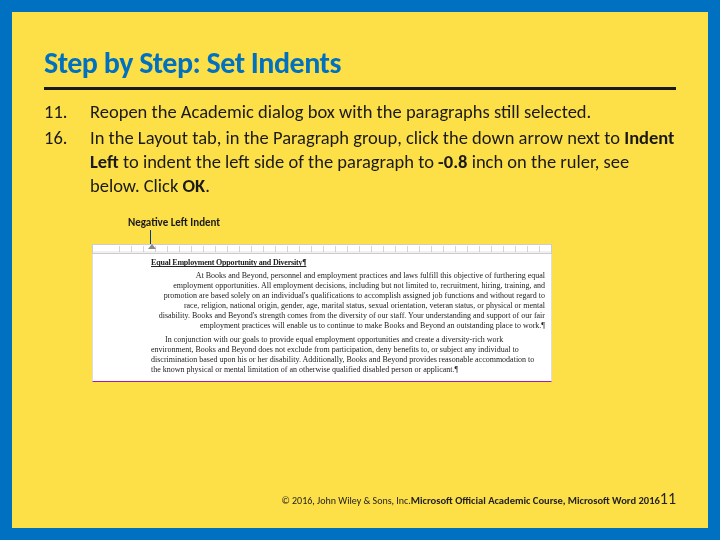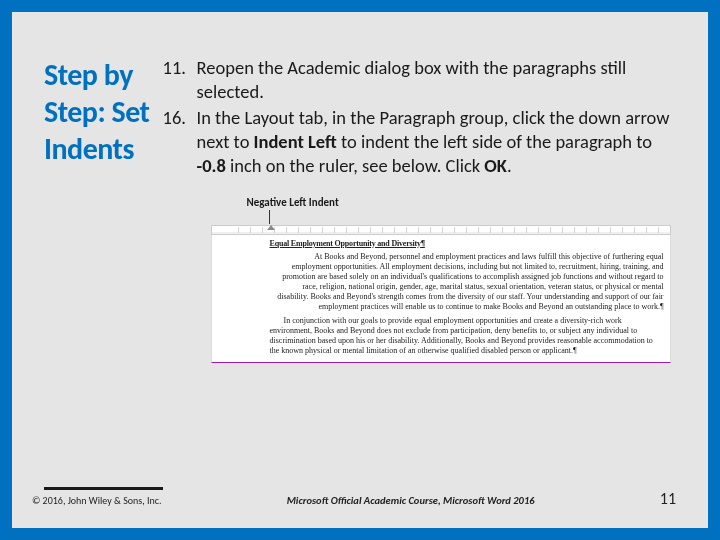--- a/index.html
+++ b/index.html
@@ -6,24 +6,24 @@
   body {
     width: 720px;
     height: 540px;
     background: #0070c0;
     font-family: "Segoe UI", Calibri, Arial, sans-serif;
     position: relative;
   }
   .slide {
     position: absolute;
     top: 12px; left: 12px; right: 12px; bottom: 12px;
-    background: #e5e5e5;
-    padding: 44px 32px 28px 32px;
+    background: #fde047;
+    padding: 32px 32px 28px 32px;
     display: flex;
-    flex-direction: row;
+    flex-direction: column;
   }
   .title {
     color: #0070c0;
     font-size: 30px;
     font-weight: 700;
     letter-spacing: -0.5px;
     padding-bottom: 6px;
     border-bottom: 3px solid #1a1a1a;
     margin-bottom: 10px;
   }
@@ -32,20 +32,21 @@
     color: #1a1a1a;
     line-height: 1.3;
   }
   ol.steps {
     list-style: none;
     padding-left: 0;
   }
   ol.steps li {
     display: flex;
     margin-bottom: 2px;
+    gap: 12px;
   }
   ol.steps li .num {
     min-width: 34px;
   }
   ol.steps li .txt { flex: 1; }
   .bold { font-weight: 700; }
   .figure {
     margin: 18px 0 0 48px;
     width: 460px;
     font-size: 8px;
@@ -101,28 +102,28 @@
   }
   .doc-heading {
     font-weight: 700;
     text-decoration: underline;
     letter-spacing: -0.2px;
   }
   .doc-area p { margin-top: 4px; text-indent: 14px; }
   .doc-area p:first-of-type { margin-top: 3px; text-indent: 14px; text-align: right; }
   .footer {
     position: absolute;
-    left: 20px; right: 32px; bottom: 20px;
+    left: 32px; right: 32px; bottom: 20px;
     display: flex;
-    justify-content: space-between;
+    justify-content: flex-end;
     align-items: baseline;
     font-size: 10px;
     color: #222;
   }
-  .footer .center { font-size: 10.5px; font-weight: 600; font-style: italic; }
+  .footer .center { font-size: 10.5px; font-weight: 600; }
   .footer .right { font-size: 16px; }
 </style>
 </head>
 <body>
 
 <div class="slide">
 
   <div class="title">Step by Step: Set Indents</div>
 
   <div class="body">

